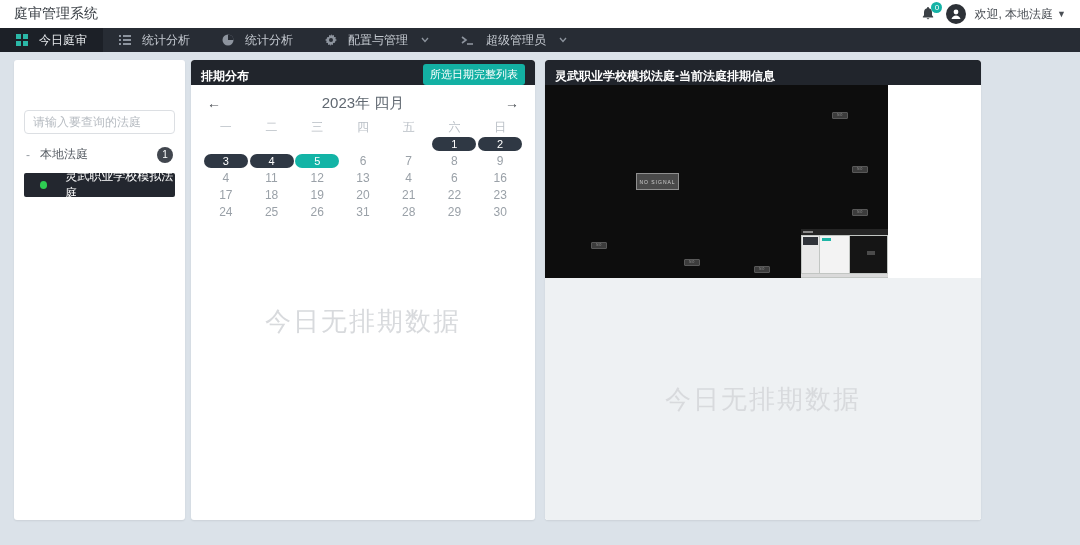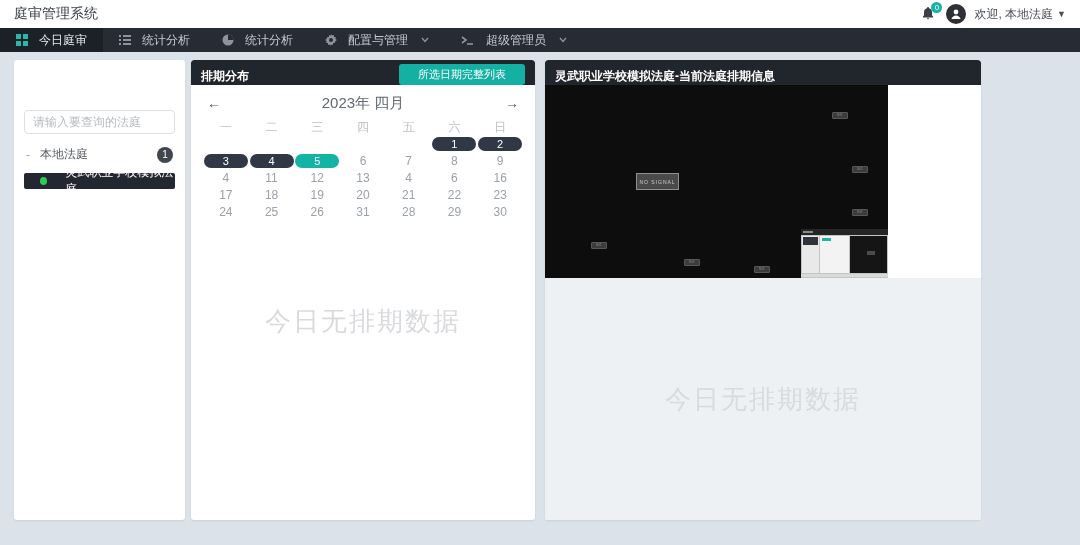--- a/index.html
+++ b/index.html
@@ -41,31 +41,31 @@
   
   .search-input { width:100%; height:24px; border:1px solid #dcdfe3; border-radius:4px;
     padding:0 8px; font-size:12px; color:#333; outline:none;
     font-family:"Liberation Sans","DejaVu Sans",sans-serif;margin-top:40px; }
   .search-input::placeholder { color:#b7bcc2; }
   .tree-root { margin-top:12px; display:flex; align-items:center; padding:0 2px; cursor:pointer; }
   .collapse-icon { font-size:12px; color:#9aa0a6; width:14px; }
   .tree-root-label { flex:1; font-size:12px; color:#565c63; }
   .tree-badge { width:16px; height:16px; border-radius:50%; background:#41464e;
     color:#fff; font-size:10px; line-height:16px; text-align:center; }
-  .tree-item { margin-top:10px; height:16px; background:#23272f; border-radius:2px;
+  .tree-item { margin-top:10px; height:24px; background:#23272f; border-radius:2px;
     display:flex; align-items:center; padding-left:16px; gap:18px; cursor:pointer; }
   .status-dot { width:8px; height:8px; border-radius:50%; background:#2ecc52; }
   .tree-item-label { font-size:12px; color:#ffffff; }
 
   
   .panel-header { height:25px; background:#21252c; display:flex; align-items:flex-end;
     justify-content:space-between; padding:0 10px; border-radius:3px 3px 0 0; flex:0 0 25px; }
   .panel-header-title { font-size:12px; font-weight:bold; color:#ffffff; }
   .teal-btn { background:#13b0a3; color:#fff; border:none; border-radius:3px;
-    font-size:11px; padding:3px 19px; cursor:pointer;
+    font-size:11px; padding:3px 7px; cursor:pointer;
     font-family:"Liberation Sans","DejaVu Sans",sans-serif; }
 
   
   .calendar { padding:8px 12px 4px 12px; }
   .cal-nav { display:flex; align-items:center; justify-content:space-between; height:20px; }
   .cal-arrow { font-size:14px; color:#4a4f55; cursor:pointer; padding:0 4px; }
   .cal-title { font-size:15px; color:#606871; }
   .cal-weekdays, .cal-grid { display:grid; grid-template-columns:repeat(7,1fr); }
   .cal-weekdays { margin-top:6px; }
   .cal-wd { text-align:center; font-size:12px; color:#b9bfc6; height:16px; line-height:16px; }

